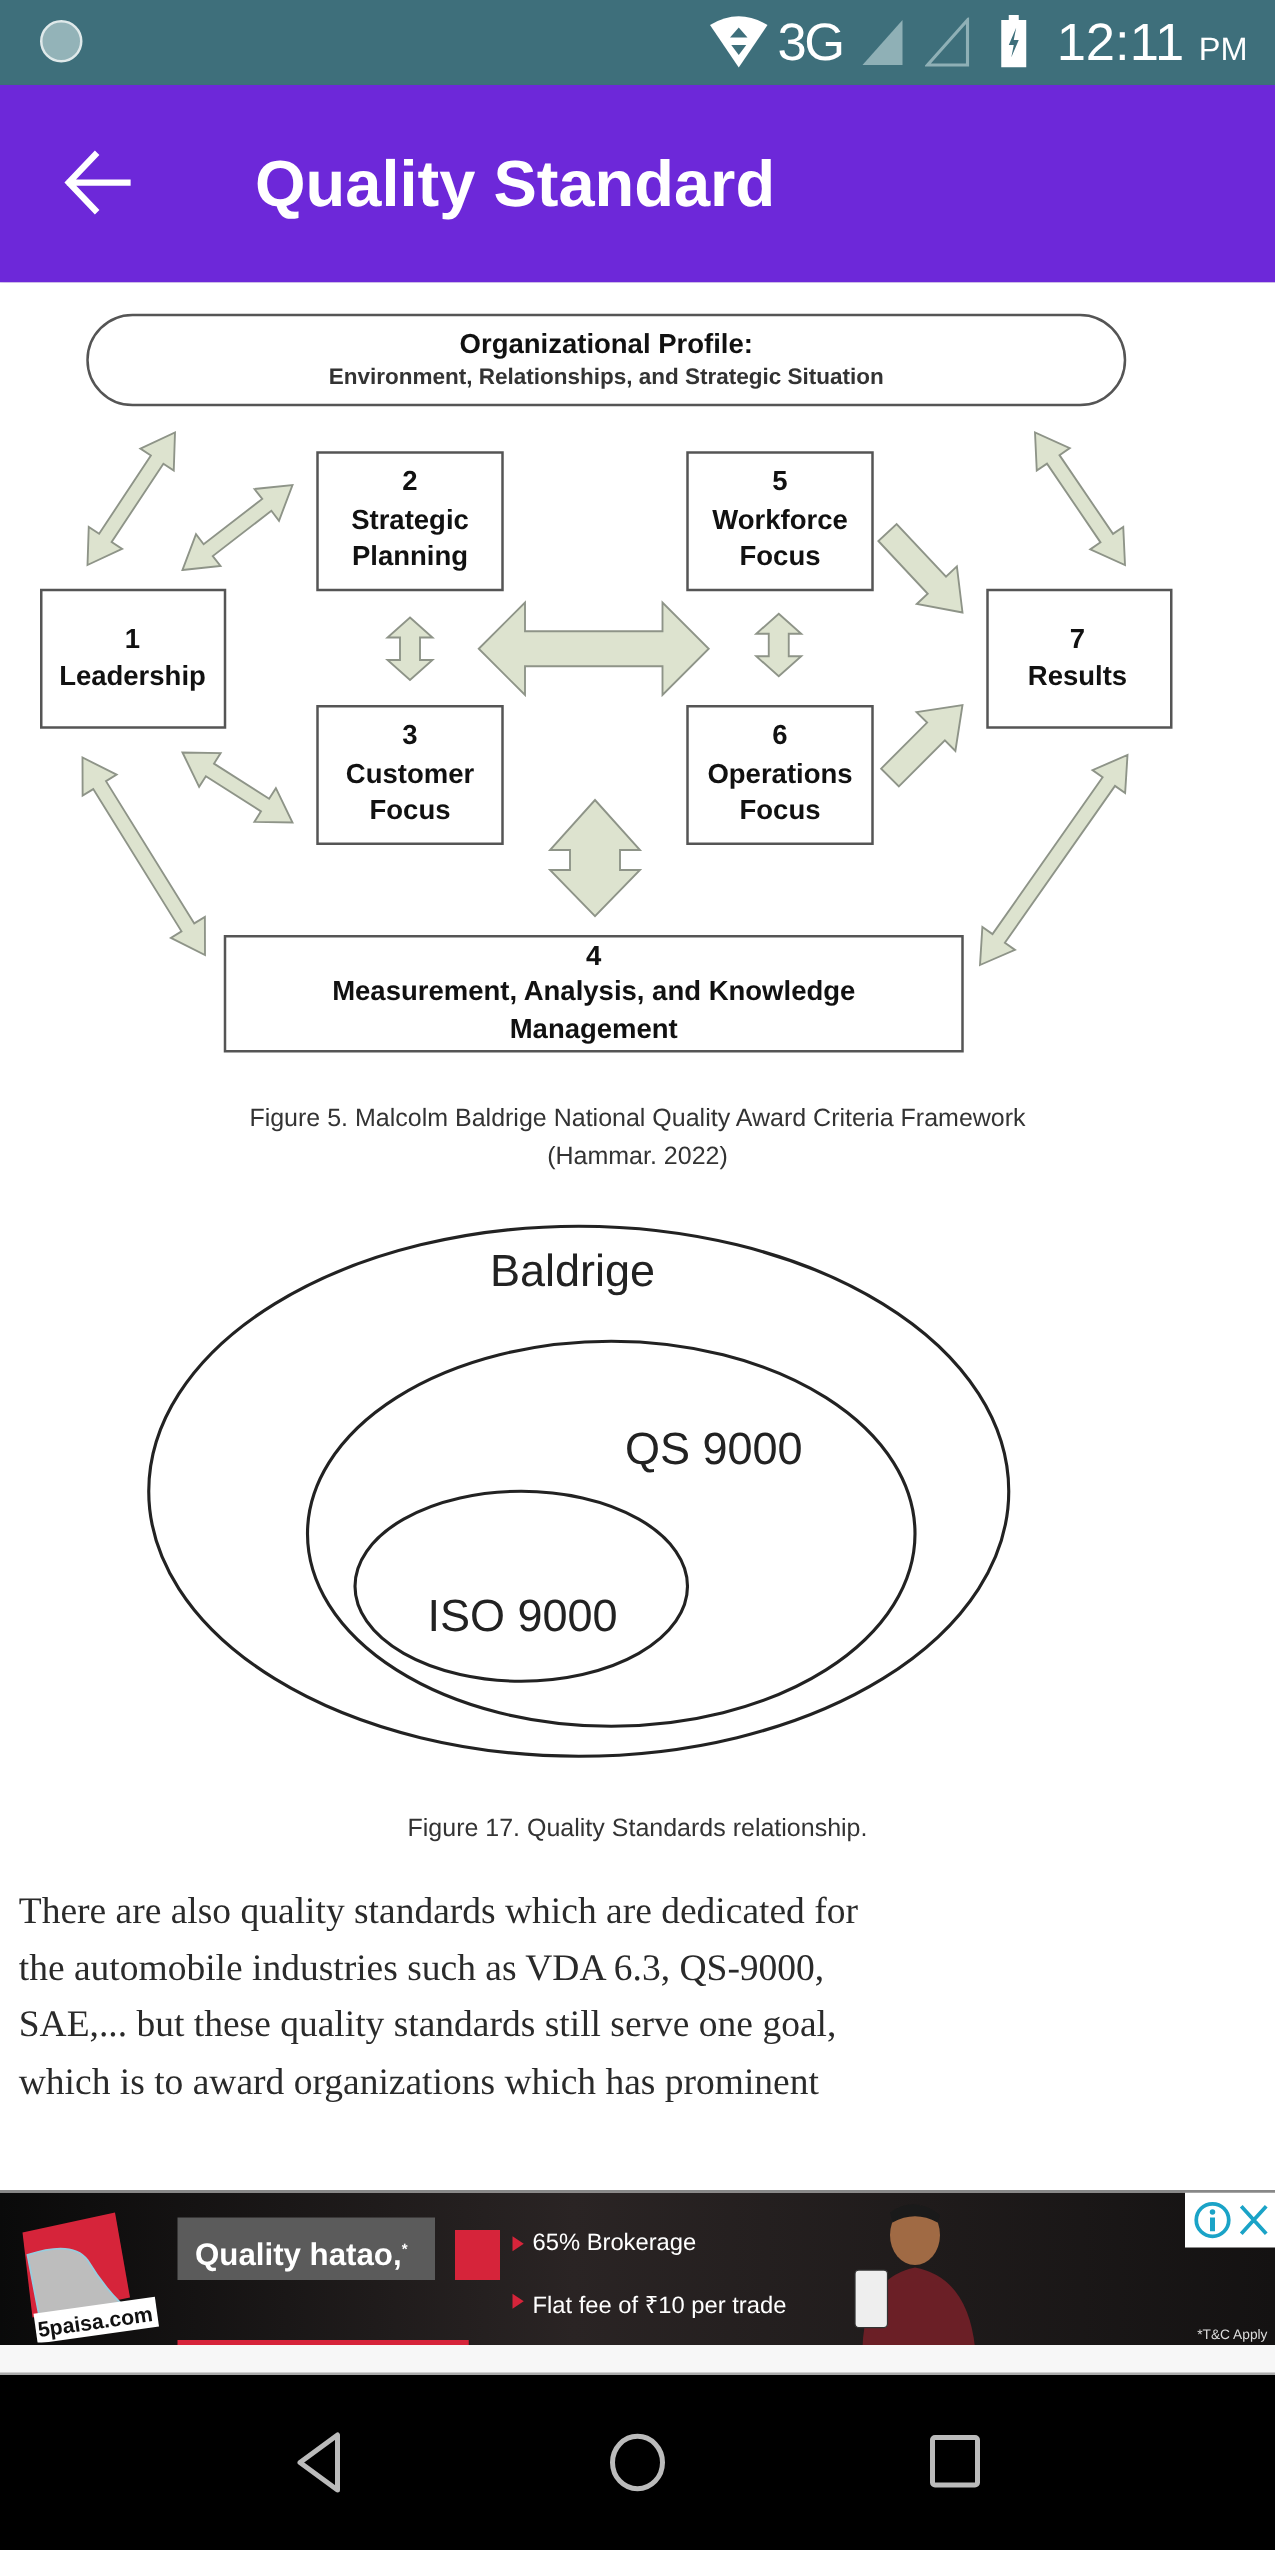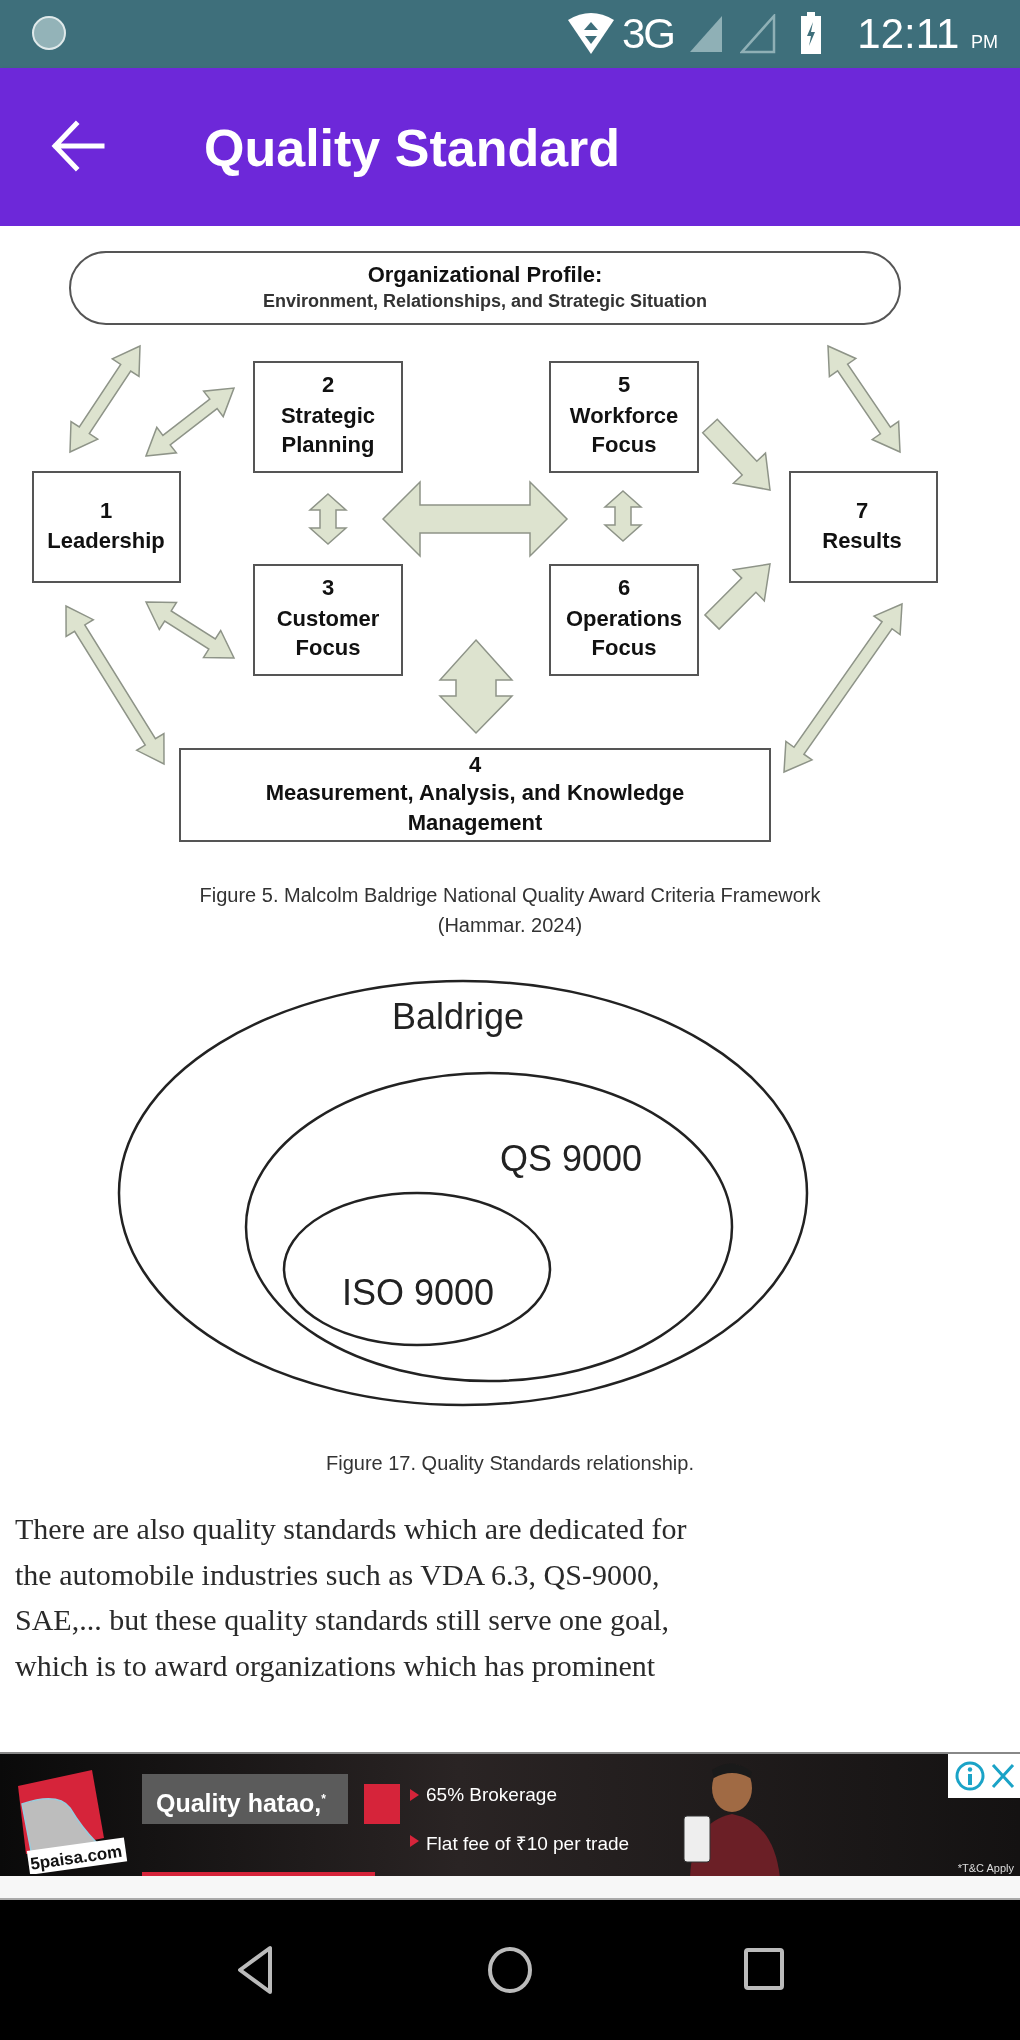--- a/index.html
+++ b/index.html
@@ -1,20 +1,20 @@
 <!DOCTYPE html>
 <html><head>
 <meta charset="utf-8">
 <style>
   html, body { margin:0; padding:0; }
   body { width:1020px; height:2040px; position:relative; overflow:hidden; background:#ffffff; font-family:"Liberation Sans", sans-serif; }
   .statusbar { position:absolute; left:0; top:0; width:1020px; height:68px; background:#3e6f7b; color:#fff; }
   .statusbar .left-icon { position:absolute; left:32px; top:16px; width:34px; height:34px; border-radius:50%; background:#93b3b8; border:2px solid #dfe9ea; box-sizing:border-box; }
   .statusbar .time { position:absolute; right:22px; top:10px; font-size:42px; color:#fff; }
-  .statusbar .time small { font-size:18px; }
+  .statusbar .time small { font-size:26px; }
   .statusbar .net { position:absolute; left:622px; top:10px; font-size:42px; letter-spacing:-2px; }
   .sb-icon { position:absolute; }
   .appbar { position:absolute; left:0; top:68px; width:1020px; height:158px; background:#6d28d9; box-shadow:0 3px 4px rgba(0,0,0,0.25);padding-left:44px; }
   .appbar .back { position:absolute; left:50px; top:52px; width:56px; height:52px; }
   .appbar .title { position:absolute; left:204px; top:50px; font-size:52px; color:#fff; font-weight:bold; }
   .content { position:absolute; left:0; top:226px; width:1020px; height:1514px; background:#fff; overflow:hidden; }
   .diagram { position:absolute; left:0; top:0; }
   .cap { position:absolute; left:0; width:1020px; text-align:center; font-size:20px; color:#333; line-height:30px; }
   .venn-label { position:absolute; font-size:36px; color:#222; }
   .body-text { position:absolute; left:15px; top:1280px; width:680px; font-family:"Liberation Serif", serif; font-size:30px; line-height:45.5px; color:#2a2a2a; }
@@ -135,21 +135,21 @@
     <path class="arr" d="M383 519 L420 482 L420 505 L530 505 L530 482 L567 519 L530 556 L530 533 L420 533 L420 556 Z"></path>
 
     <path class="arr" d="M328 494 L346 510 L336 510 L336 528 L346 528 L328 544 L310 528 L320 528 L320 510 L310 510 Z"></path>
     <path class="arr" d="M623 491 L641 507 L631 507 L631 525 L641 525 L623 541 L605 525 L615 525 L615 507 L605 507 Z"></path>
 
     <path class="arr" d="M476 640 L512 680 L496 680 L496 696 L512 696 L476 733 L440 696 L456 696 L456 680 L440 680 Z"></path>
   </svg>
 
   <div class="cap" style="top:654px">
     <div>Figure 5. Malcolm Baldrige National Quality Award Criteria Framework</div>
-    <div>(Hammar. 2024)</div>
+    <div>(Hammar. 2022)</div>
   </div>
 
   <svg style="position:absolute;left:0;top:0" width="1020" height="1200">
     <ellipse cx="463" cy="967" rx="344" ry="212" fill="none" stroke="#222" stroke-width="2.5"></ellipse>
     <ellipse cx="489" cy="1001" rx="243" ry="154" fill="none" stroke="#222" stroke-width="2.5"></ellipse>
     <ellipse cx="417" cy="1043" rx="133" ry="76" fill="none" stroke="#222" stroke-width="2.5"></ellipse>
   </svg>
   <div class="venn-label" style="left:392px;top:770px">Baldrige</div>
   <div class="venn-label" style="left:500px;top:912px">QS 9000</div>
   <div class="venn-label" style="left:342px;top:1046px">ISO 9000</div>

